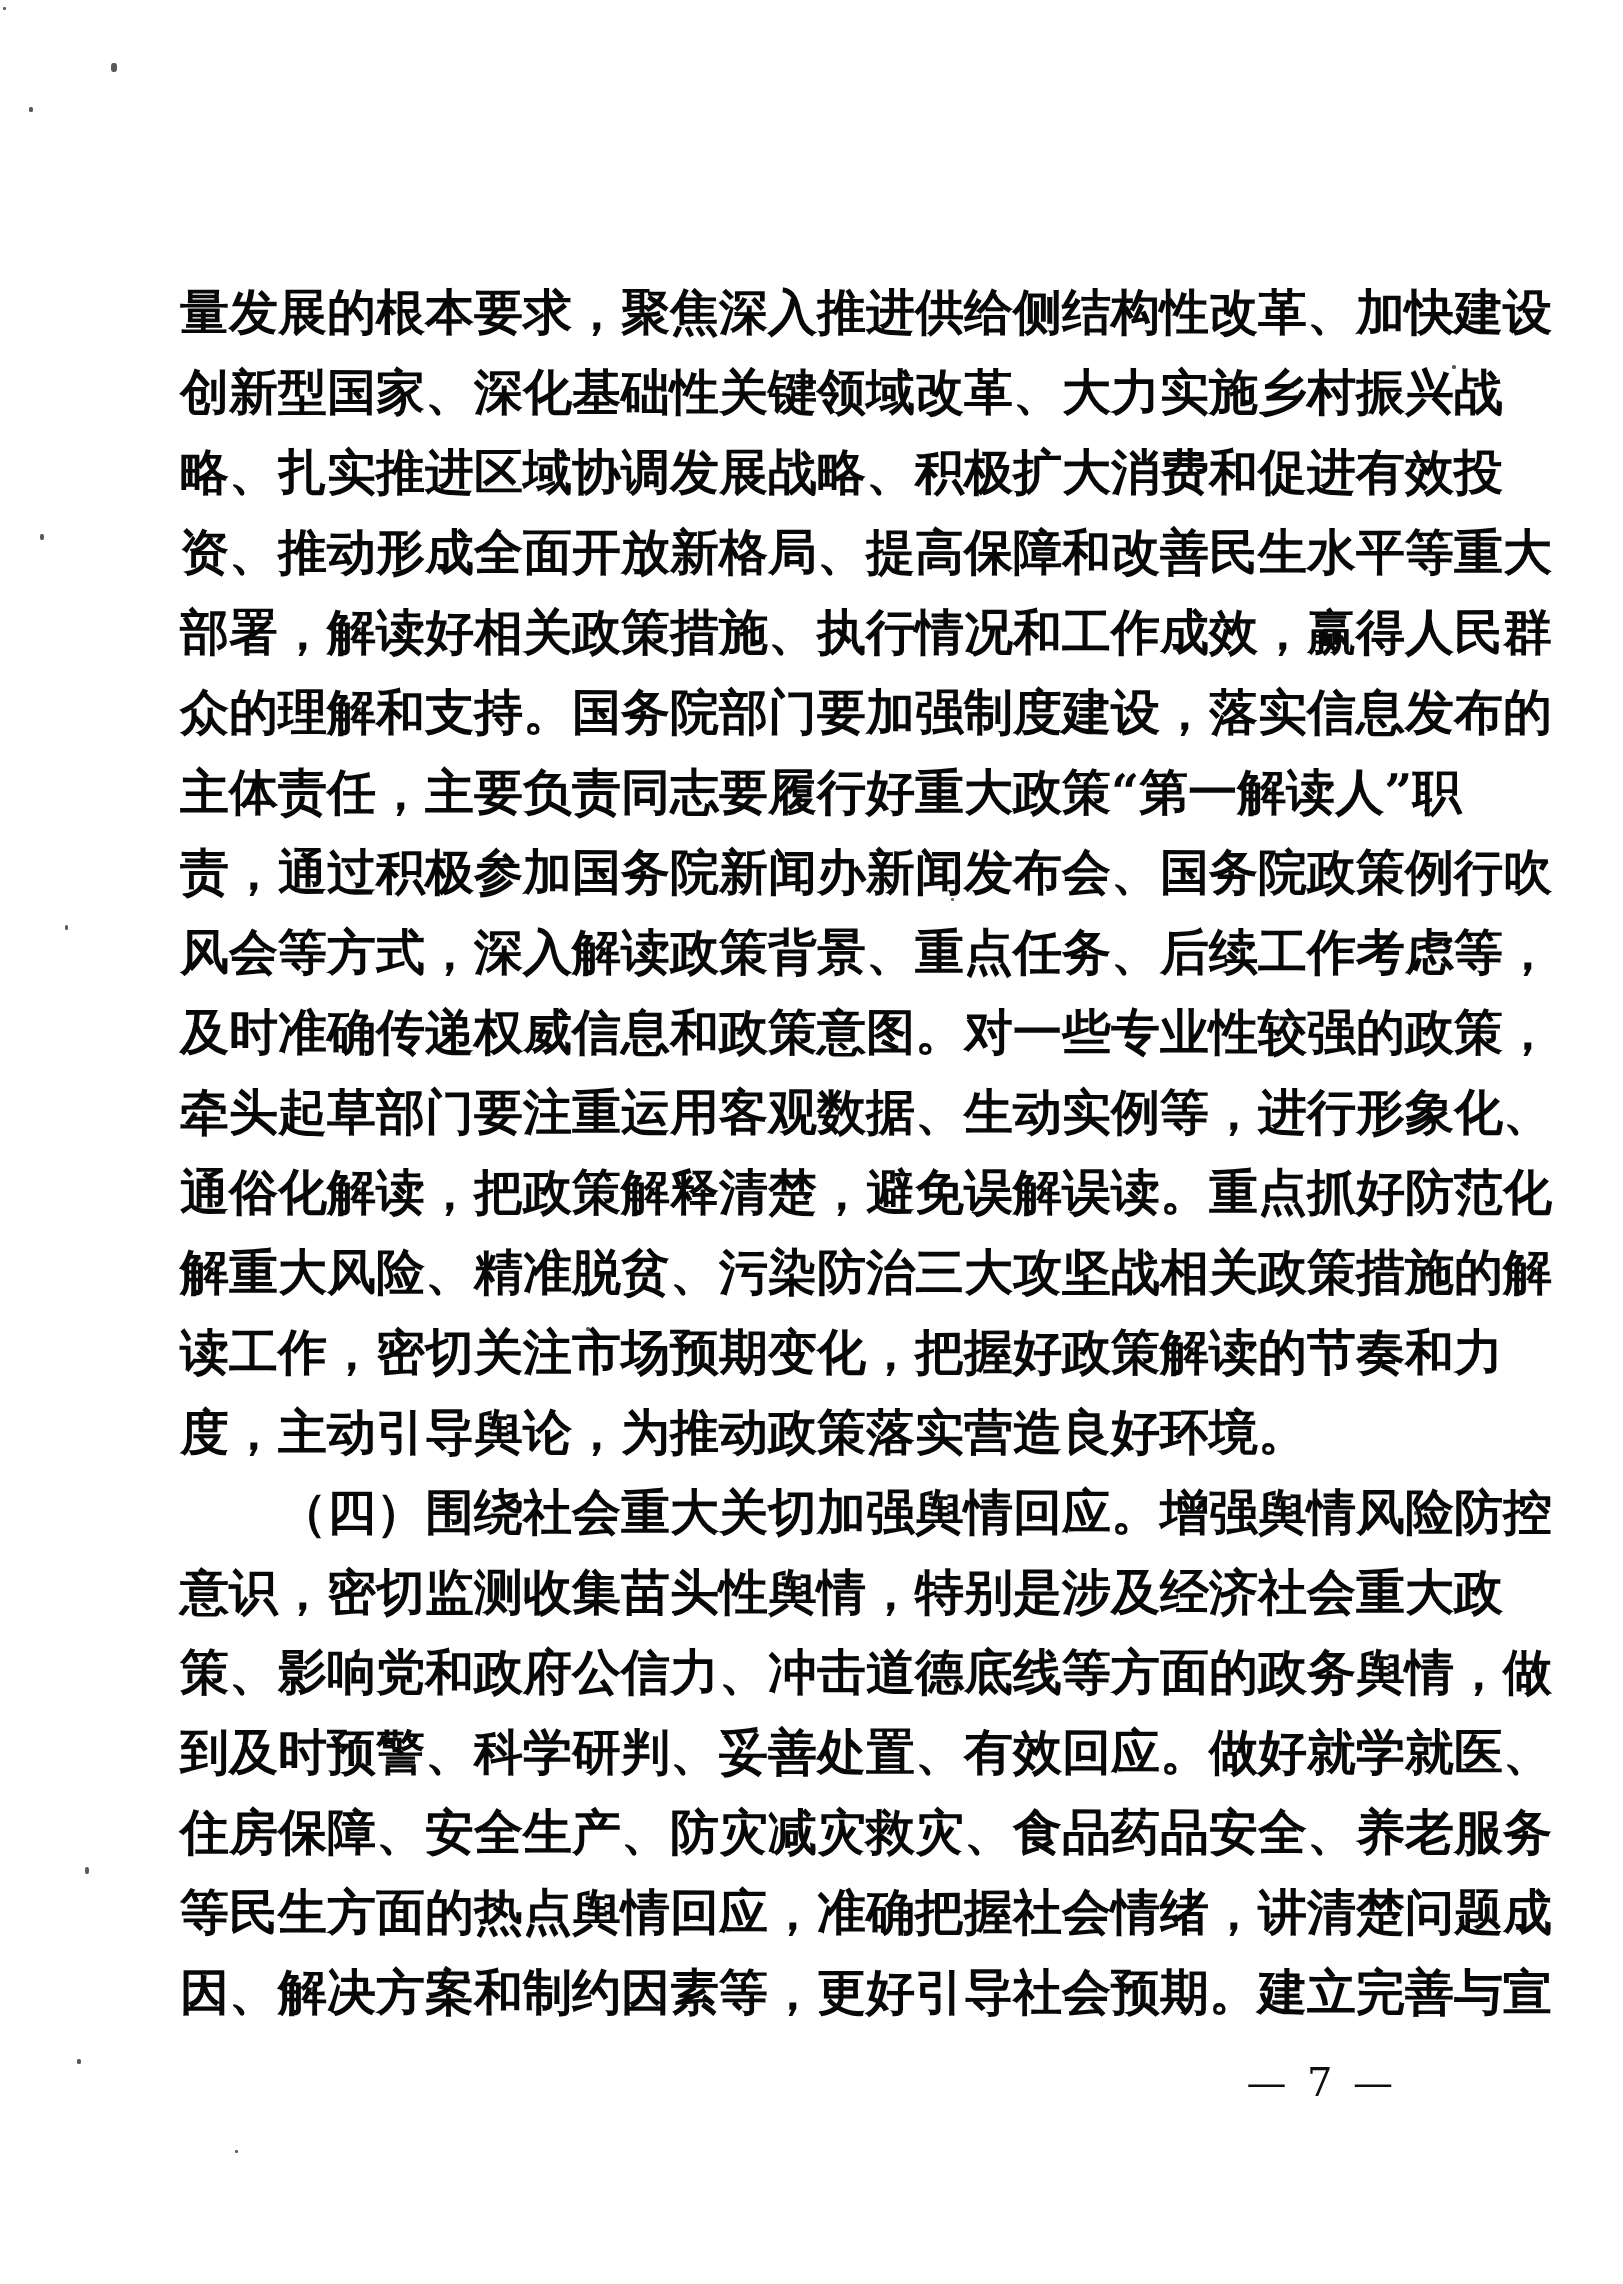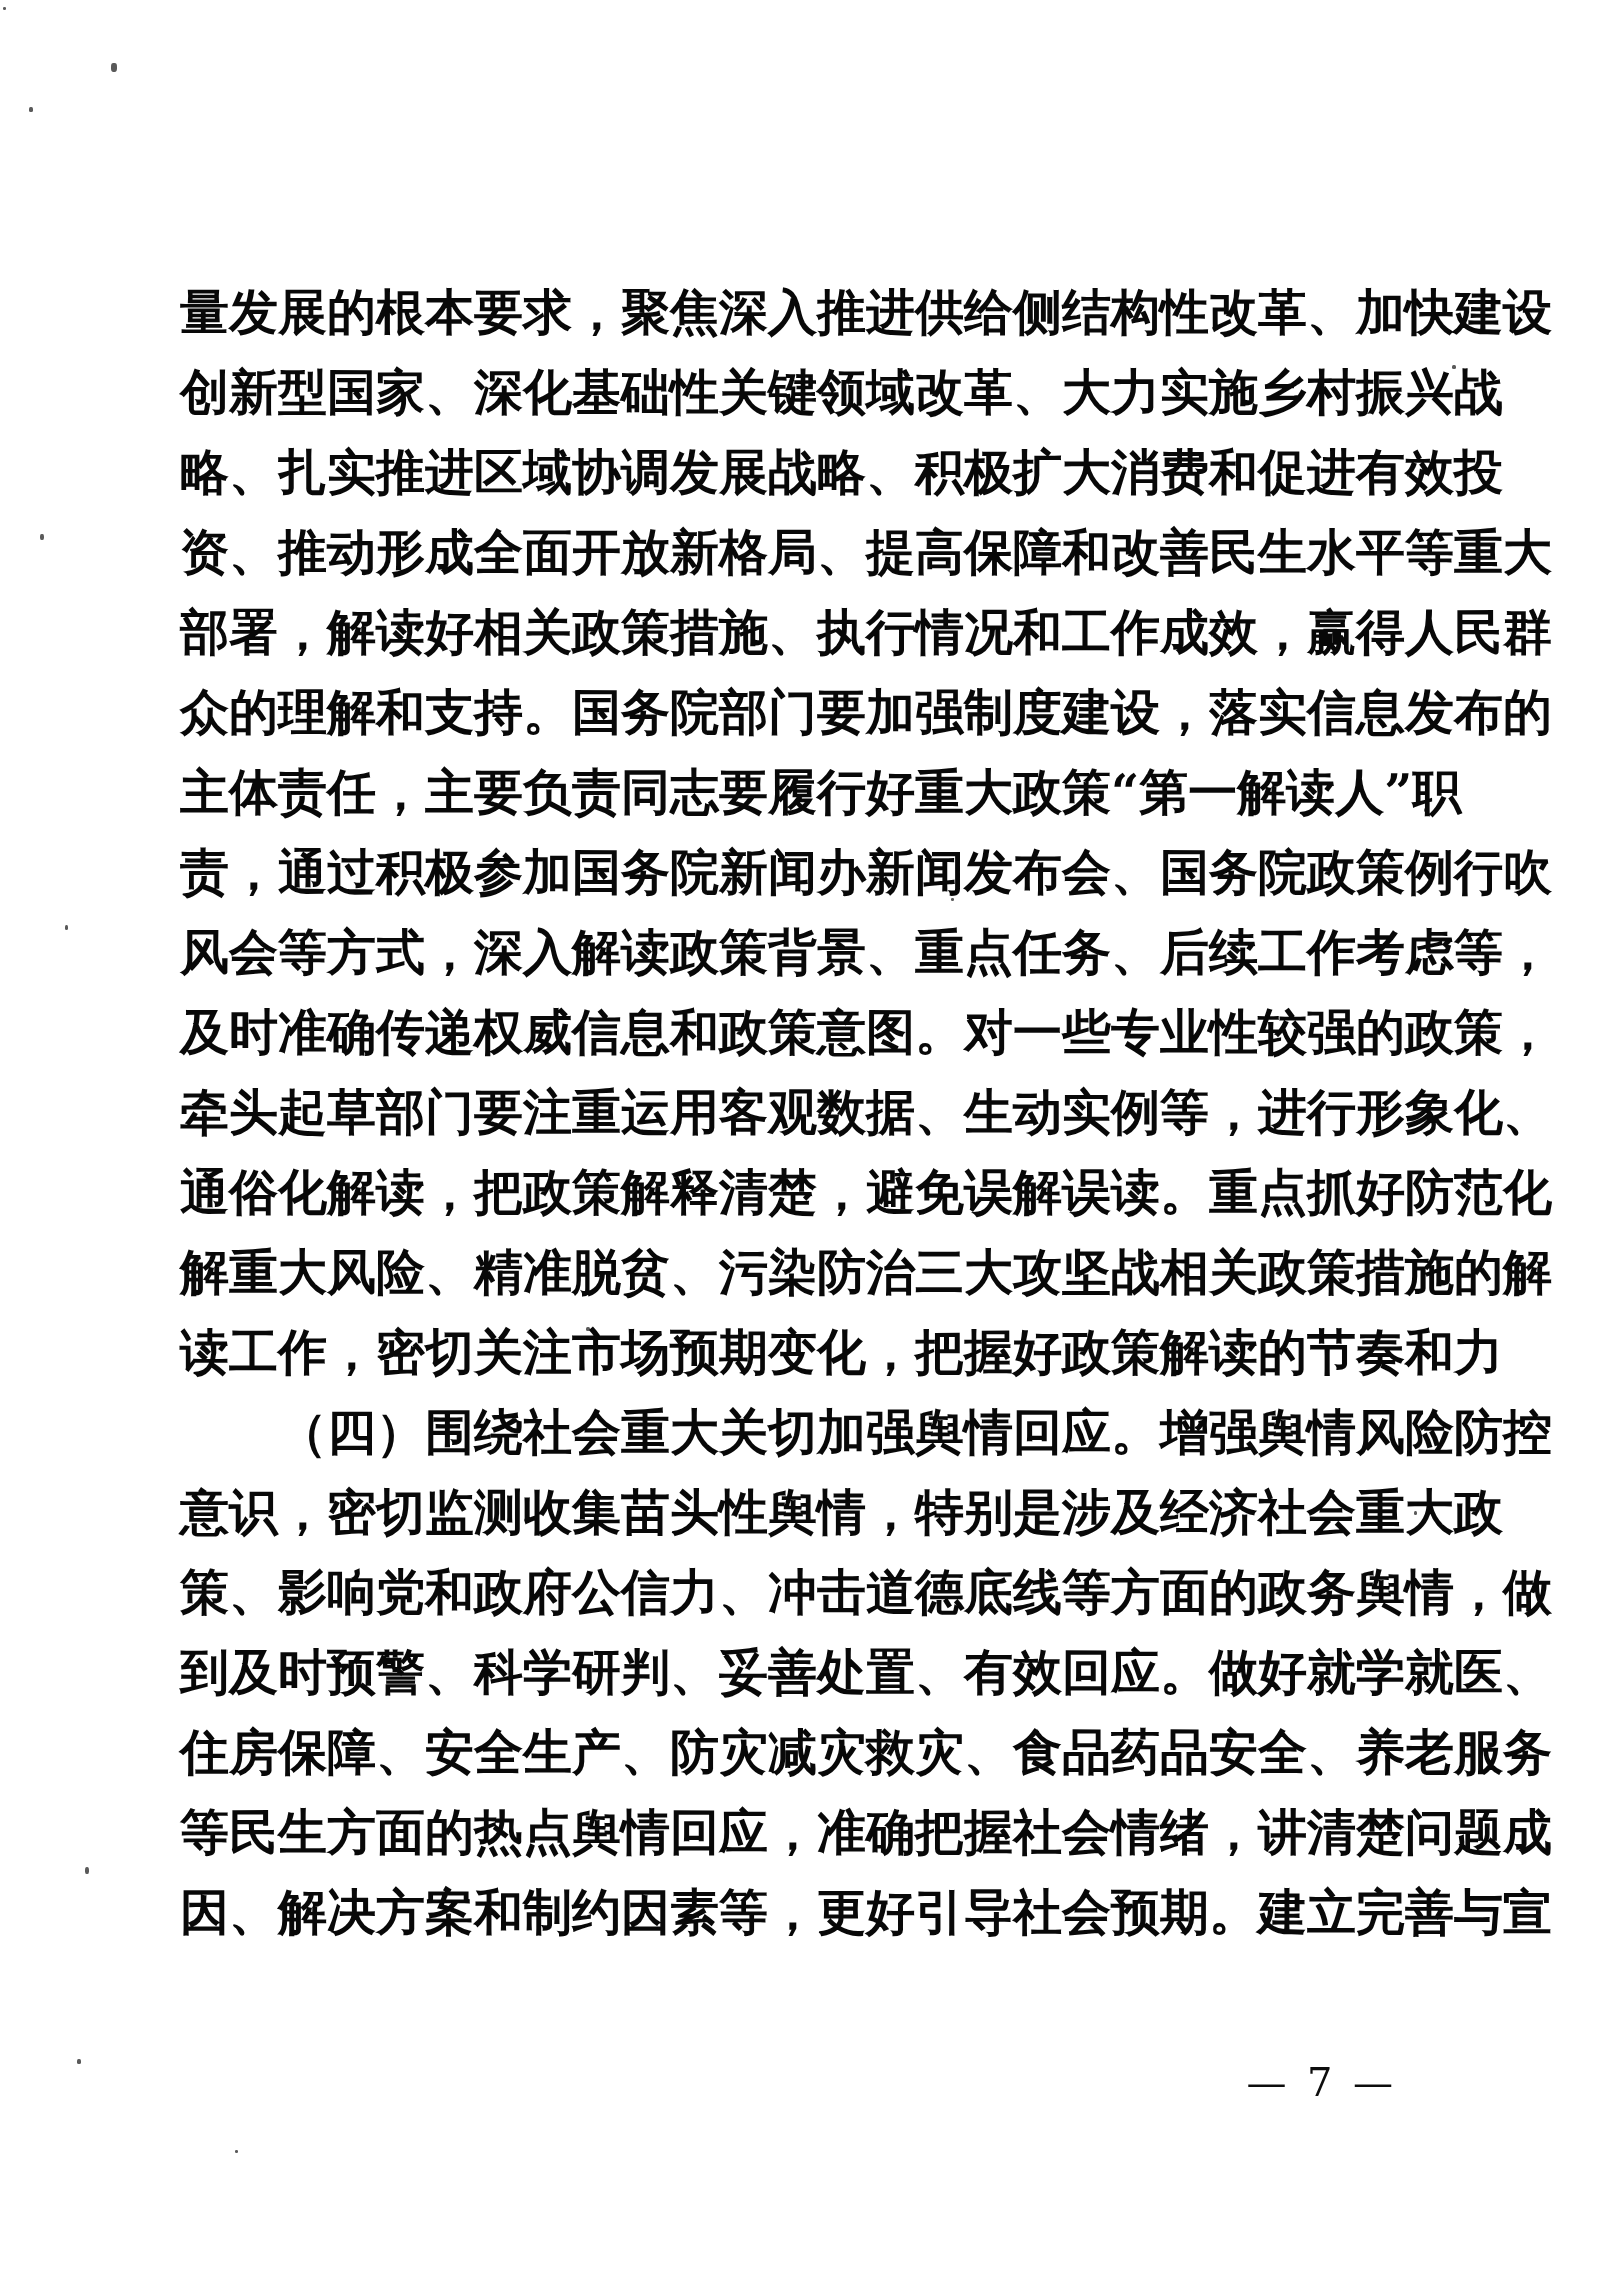--- a/index.html
+++ b/index.html
@@ -109,20 +109,21 @@
       <div class="line just" style="text-indent: 0px;"><span>部</span><span>署</span><span>，</span><span>解</span><span>读</span><span>好</span><span>相</span><span>关</span><span>政</span><span>策</span><span>措</span><span>施</span><span>、</span><span>执</span><span>行</span><span>情</span><span>况</span><span>和</span><span>工</span><span>作</span><span>成</span><span>效</span><span>，</span><span>赢</span><span>得</span><span>人</span><span>民</span><span>群</span></div>
       <div class="line just" style="text-indent: 0px;"><span>众</span><span>的</span><span>理</span><span>解</span><span>和</span><span>支</span><span>持</span><span>。</span><span>国</span><span>务</span><span>院</span><span>部</span><span>门</span><span>要</span><span>加</span><span>强</span><span>制</span><span>度</span><span>建</span><span>设</span><span>，</span><span>落</span><span>实</span><span>信</span><span>息</span><span>发</span><span>布</span><span>的</span></div>
       <div class="line just" style="text-indent: 0px;"><span>主</span><span>体</span><span>责</span><span>任</span><span>，</span><span>主</span><span>要</span><span>负</span><span>责</span><span>同</span><span>志</span><span>要</span><span>履</span><span>行</span><span>好</span><span>重</span><span>大</span><span>政</span><span>策</span><span>“</span><span>第</span><span>一</span><span>解</span><span>读</span><span>人</span><span>”</span><span>职</span></div>
       <div class="line just" style="text-indent: 0px;"><span>责</span><span>，</span><span>通</span><span>过</span><span>积</span><span>极</span><span>参</span><span>加</span><span>国</span><span>务</span><span>院</span><span>新</span><span>闻</span><span>办</span><span>新</span><span>闻</span><span>发</span><span>布</span><span>会</span><span>、</span><span>国</span><span>务</span><span>院</span><span>政</span><span>策</span><span>例</span><span>行</span><span>吹</span></div>
       <div class="line just" style="text-indent: 0px;"><span>风</span><span>会</span><span>等</span><span>方</span><span>式</span><span>，</span><span>深</span><span>入</span><span>解</span><span>读</span><span>政</span><span>策</span><span>背</span><span>景</span><span>、</span><span>重</span><span>点</span><span>任</span><span>务</span><span>、</span><span>后</span><span>续</span><span>工</span><span>作</span><span>考</span><span>虑</span><span>等</span><span>，</span></div>
       <div class="line just" style="text-indent: 0px;"><span>及</span><span>时</span><span>准</span><span>确</span><span>传</span><span>递</span><span>权</span><span>威</span><span>信</span><span>息</span><span>和</span><span>政</span><span>策</span><span>意</span><span>图</span><span>。</span><span>对</span><span>一</span><span>些</span><span>专</span><span>业</span><span>性</span><span>较</span><span>强</span><span>的</span><span>政</span><span>策</span><span>，</span></div>
       <div class="line just" style="text-indent: 0px;"><span>牵</span><span>头</span><span>起</span><span>草</span><span>部</span><span>门</span><span>要</span><span>注</span><span>重</span><span>运</span><span>用</span><span>客</span><span>观</span><span>数</span><span>据</span><span>、</span><span>生</span><span>动</span><span>实</span><span>例</span><span>等</span><span>，</span><span>进</span><span>行</span><span>形</span><span>象</span><span>化</span><span>、</span></div>
       <div class="line just" style="text-indent: 0px;"><span>通</span><span>俗</span><span>化</span><span>解</span><span>读</span><span>，</span><span>把</span><span>政</span><span>策</span><span>解</span><span>释</span><span>清</span><span>楚</span><span>，</span><span>避</span><span>免</span><span>误</span><span>解</span><span>误</span><span>读</span><span>。</span><span>重</span><span>点</span><span>抓</span><span>好</span><span>防</span><span>范</span><span>化</span></div>
       <div class="line just" style="text-indent: 0px;"><span>解</span><span>重</span><span>大</span><span>风</span><span>险</span><span>、</span><span>精</span><span>准</span><span>脱</span><span>贫</span><span>、</span><span>污</span><span>染</span><span>防</span><span>治</span><span>三</span><span>大</span><span>攻</span><span>坚</span><span>战</span><span>相</span><span>关</span><span>政</span><span>策</span><span>措</span><span>施</span><span>的</span><span>解</span></div>
       <div class="line just" style="text-indent: 0px;"><span>读</span><span>工</span><span>作</span><span>，</span><span>密</span><span>切</span><span>关</span><span>注</span><span>市</span><span>场</span><span>预</span><span>期</span><span>变</span><span>化</span><span>，</span><span>把</span><span>握</span><span>好</span><span>政</span><span>策</span><span>解</span><span>读</span><span>的</span><span>节</span><span>奏</span><span>和</span><span>力</span></div>
+      <div class="line flush">度，主动引导舆论，为推动政策落实营造良好环境。</div>
     </div>
 
     <div>
       <div class="line just indent" style="text-indent: 0px;"><span style="width: 98px; flex: 0 0 98px;"></span><span>（</span><span>四</span><span>）</span><span>围</span><span>绕</span><span>社</span><span>会</span><span>重</span><span>大</span><span>关</span><span>切</span><span>加</span><span>强</span><span>舆</span><span>情</span><span>回</span><span>应</span><span>。</span><span>增</span><span>强</span><span>舆</span><span>情</span><span>风</span><span>险</span><span>防</span><span>控</span></div>
       <div class="line just" style="text-indent: 0px;"><span>意</span><span>识</span><span>，</span><span>密</span><span>切</span><span>监</span><span>测</span><span>收</span><span>集</span><span>苗</span><span>头</span><span>性</span><span>舆</span><span>情</span><span>，</span><span>特</span><span>别</span><span>是</span><span>涉</span><span>及</span><span>经</span><span>济</span><span>社</span><span>会</span><span>重</span><span>大</span><span>政</span></div>
       <div class="line just" style="text-indent: 0px;"><span>策</span><span>、</span><span>影</span><span>响</span><span>党</span><span>和</span><span>政</span><span>府</span><span>公</span><span>信</span><span>力</span><span>、</span><span>冲</span><span>击</span><span>道</span><span>德</span><span>底</span><span>线</span><span>等</span><span>方</span><span>面</span><span>的</span><span>政</span><span>务</span><span>舆</span><span>情</span><span>，</span><span>做</span></div>
       <div class="line just" style="text-indent: 0px;"><span>到</span><span>及</span><span>时</span><span>预</span><span>警</span><span>、</span><span>科</span><span>学</span><span>研</span><span>判</span><span>、</span><span>妥</span><span>善</span><span>处</span><span>置</span><span>、</span><span>有</span><span>效</span><span>回</span><span>应</span><span>。</span><span>做</span><span>好</span><span>就</span><span>学</span><span>就</span><span>医</span><span>、</span></div>
       <div class="line just" style="text-indent: 0px;"><span>住</span><span>房</span><span>保</span><span>障</span><span>、</span><span>安</span><span>全</span><span>生</span><span>产</span><span>、</span><span>防</span><span>灾</span><span>减</span><span>灾</span><span>救</span><span>灾</span><span>、</span><span>食</span><span>品</span><span>药</span><span>品</span><span>安</span><span>全</span><span>、</span><span>养</span><span>老</span><span>服</span><span>务</span></div>
       <div class="line just" style="text-indent: 0px;"><span>等</span><span>民</span><span>生</span><span>方</span><span>面</span><span>的</span><span>热</span><span>点</span><span>舆</span><span>情</span><span>回</span><span>应</span><span>，</span><span>准</span><span>确</span><span>把</span><span>握</span><span>社</span><span>会</span><span>情</span><span>绪</span><span>，</span><span>讲</span><span>清</span><span>楚</span><span>问</span><span>题</span><span>成</span></div>
       <div class="line just" style="text-indent: 0px;"><span>因</span><span>、</span><span>解</span><span>决</span><span>方</span><span>案</span><span>和</span><span>制</span><span>约</span><span>因</span><span>素</span><span>等</span><span>，</span><span>更</span><span>好</span><span>引</span><span>导</span><span>社</span><span>会</span><span>预</span><span>期</span><span>。</span><span>建</span><span>立</span><span>完</span><span>善</span><span>与</span><span>宣</span></div>

